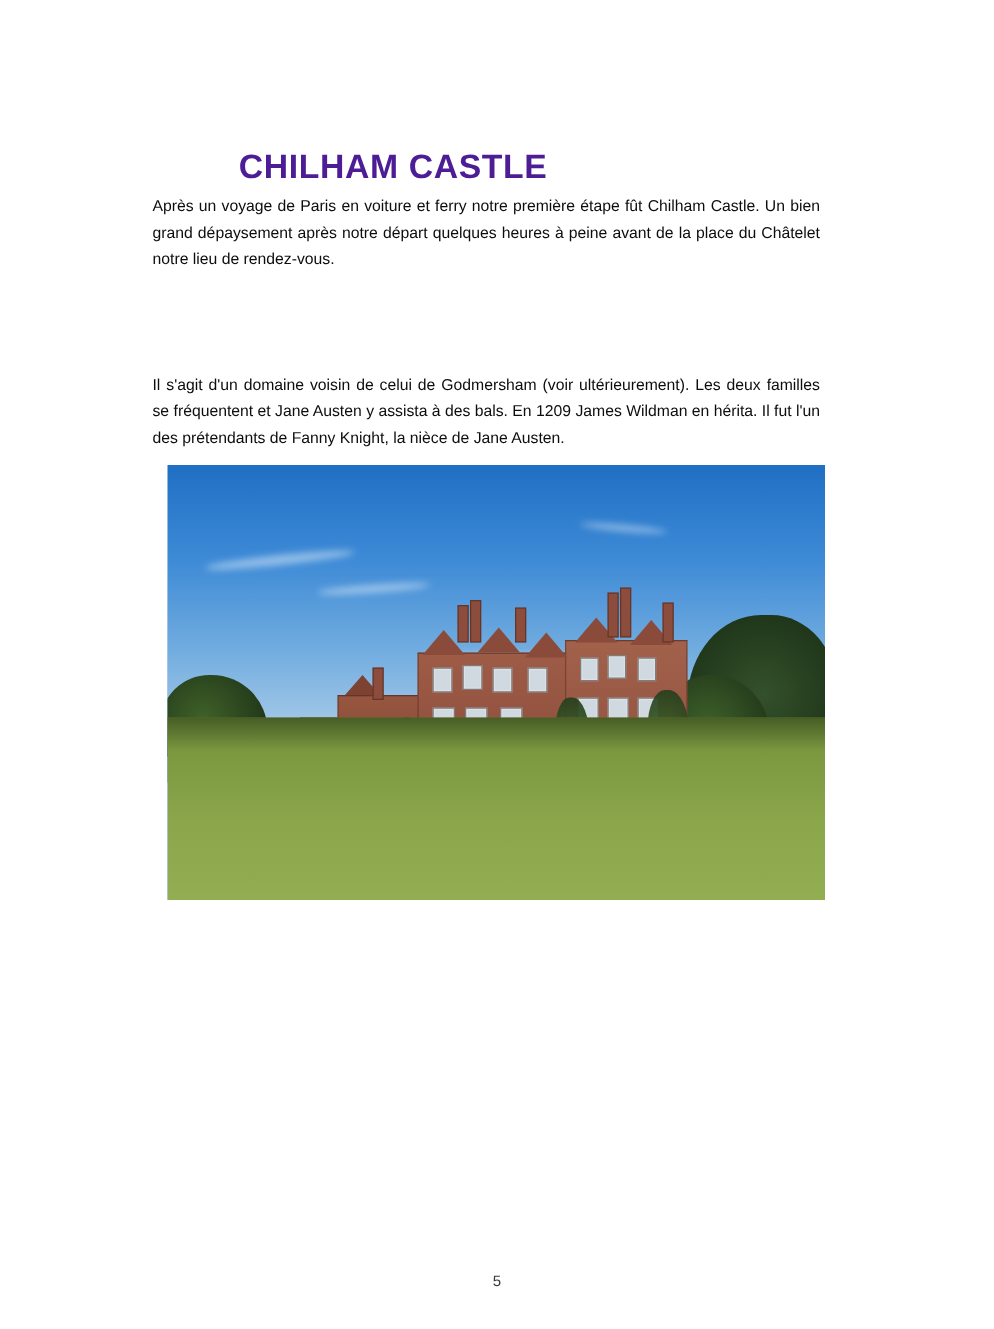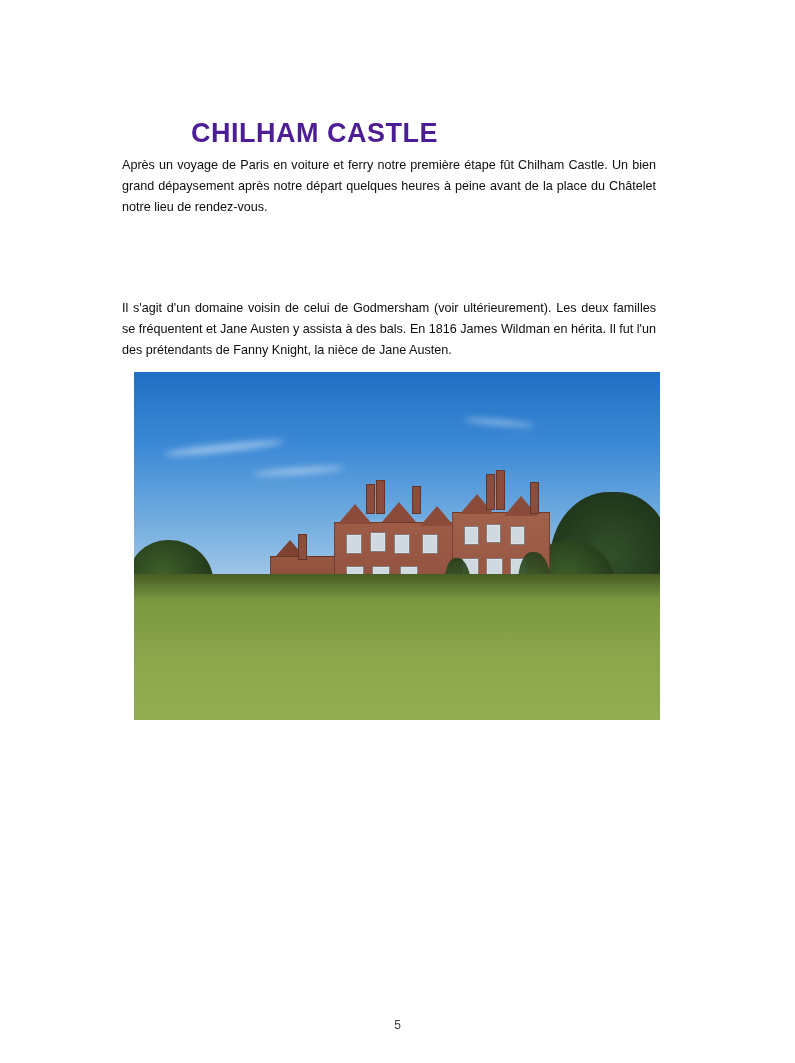--- a/index.html
+++ b/index.html
@@ -208,21 +208,21 @@
 <div class="page">
 
   <h1 class="doc-title">CHILHAM CASTLE</h1>
 
   <div class="body-block" style="top:155px;">
     <p class="para">Après un voyage de Paris en voiture et ferry notre première étape fût Chilham Castle. Un bien grand dépaysement après notre départ quelques heures à peine avant de la place du Châtelet notre lieu de rendez-vous.</p>
   </div>
 
 
   <div class="body-block" style="top:298px;">
-    <p class="para">Il s'agit d'un domaine voisin de celui de Godmersham (voir ultérieurement). Les deux familles se fréquentent et Jane Austen y assista à des bals. En 1816 James Wildman en hérita. Il fut l'un des prétendants de Fanny Knight, la nièce de Jane Austen.</p>
+    <p class="para">Il s'agit d'un domaine voisin de celui de Godmersham (voir ultérieurement). Les deux familles se fréquentent et Jane Austen y assista à des bals. En 1209 James Wildman en hérita. Il fut l'un des prétendants de Fanny Knight, la nièce de Jane Austen.</p>
   </div>
 
   <div class="photo" title="Photographie du manoir en brique de Chilham Castle vu depuis la pelouse sous un ciel bleu">
     <div class="sky"></div>
     <div class="cloud-wisp c1"></div>
     <div class="cloud-wisp c2"></div>
     <div class="cloud-wisp c3"></div>
     <div class="cloud-wisp c4"></div>
 
     <div class="tree-right"></div>

